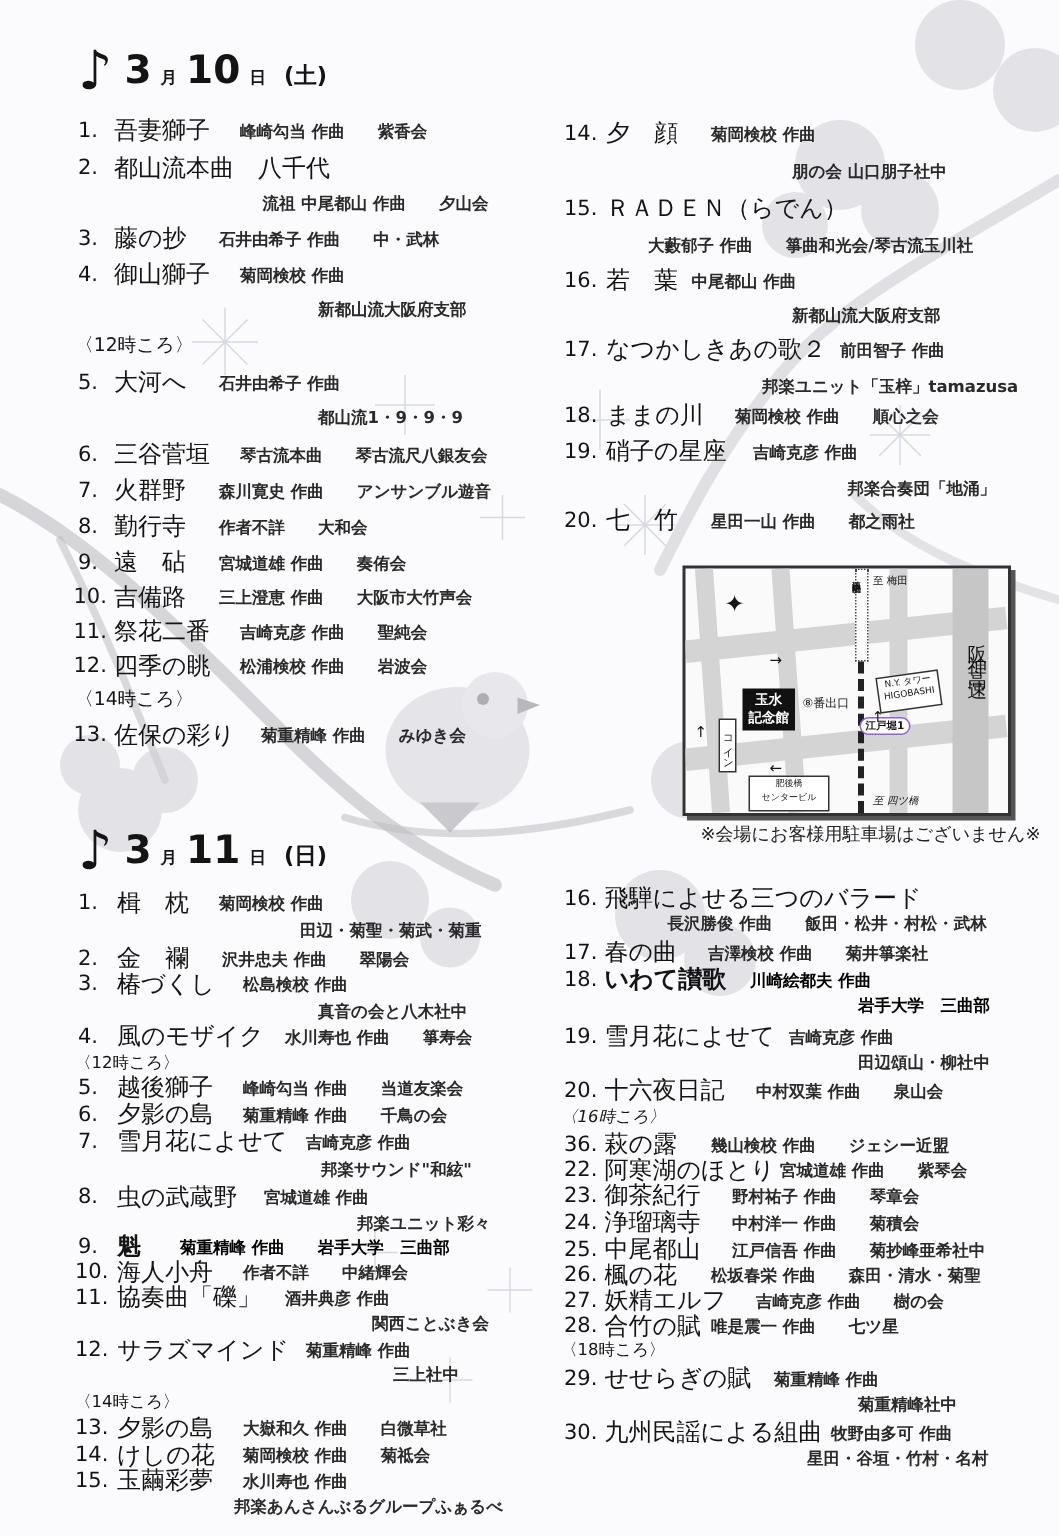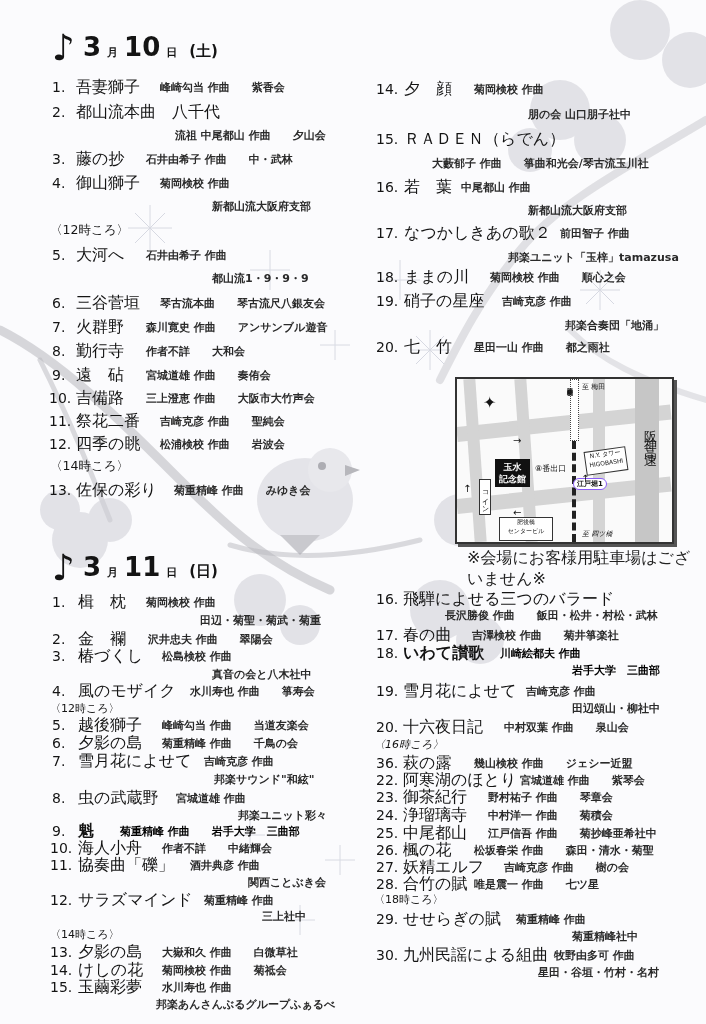--- a/index.html
+++ b/index.html
@@ -19,21 +19,21 @@
   .hdr { position: absolute; display: flex; align-items: baseline; }
   .hdr .note { font-size: 36px; line-height: 1; font-weight: bold; margin-right: 8px; position: relative; top: 4px; }
   .hdr .big { font-size: 26px; font-weight: bold; font-family: "DejaVu Sans", sans-serif; }
   .hdr .small { font-size: 11px; font-weight: bold; margin: 0 6px; }
   .hdr .day { font-size: 15px; font-weight: bold; margin-left: 6px; }
   .map { position: absolute; left: 455px; top: 377px; width: 215px; height: 163px; background: #fafafa; border: 2px solid #333; box-shadow: 3px 3px 0 #555; overflow: hidden; }
   .road { position: absolute; background: #d4d4d4; }
   .m-label { position: absolute; font-size: 7px; white-space: nowrap; }
   .m-box { position: absolute; background: #fff; border: 1px solid #333; font-size: 6px; text-align: center; }
   .m-venue { position: absolute; background: #111; color: #fff; font-size: 9px; font-weight: bold; text-align: center; line-height: 12px; padding: 2px 4px; }
-  .note-map { position: absolute; left: 467px; top: 548px; font-size: 16px; color: #222; }
+  .note-map { position: absolute; left: 467px; top: 548px; font-size: 12px; color: #222; }
 </style>
 </head>
 <body>
 
 <svg class="bg" viewBox="0 0 706 1024" xmlns="http://www.w3.org/2000/svg">
   <g fill="none" stroke="#b8b8be" stroke-linecap="round">
     <path d="M0 330 C60 360 120 420 170 470 C220 520 260 560 330 590" stroke-width="9" opacity="0.55"></path>
     <path d="M40 360 C70 420 90 470 110 520" stroke-width="5" opacity="0.5"></path>
     <path d="M706 120 C640 160 560 200 520 250 C480 300 460 340 440 380" stroke-width="8" opacity="0.4"></path>
     <path d="M570 330 C600 360 640 380 706 400" stroke-width="6" opacity="0.35"></path>

